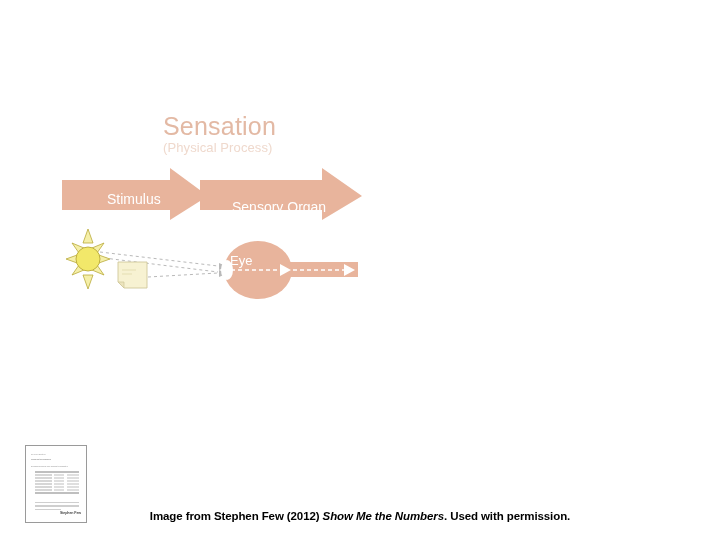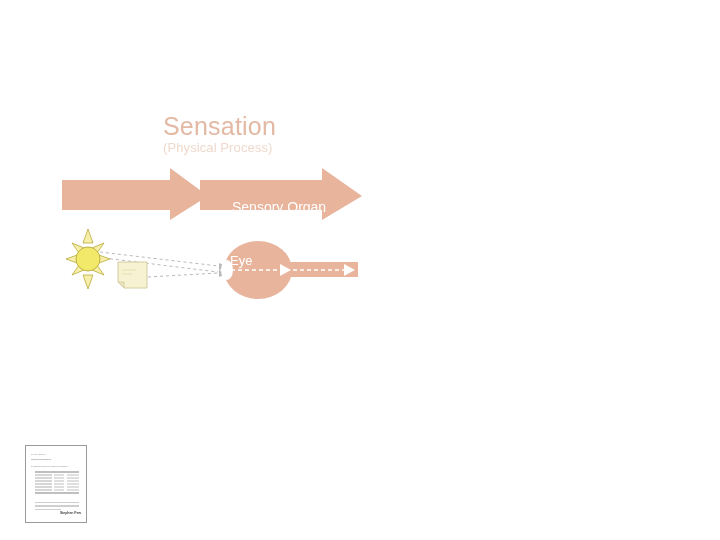--- a/index.html
+++ b/index.html
@@ -57,21 +57,20 @@
     top: 140px;
     font-size: 13px;
     color: #efd9cd;
     letter-spacing: 0.1px;
   }
   #label-stimulus {
     left: 107px;
     top: 191px;
     font-size: 14px;
     color: #ffffff;
-    margin-top: 46px;
   }
   #label-sensory-organ {
     left: 232px;
     top: 191px;
     font-size: 14px;
     color: #ffffff;
     margin-top: 8px;
   }
   #label-eye {
     left: 230px;
@@ -264,14 +263,17 @@
 
     <div id="bt-lines">
       <div class="ln"></div>
       <div class="ln"></div>
       <div class="ln short"></div>
     </div>
 
     <div id="bt-author">Stephen Few</div>
   </div>
 
+  <div id="caption">
+    <span>Image from Stephen Few (2012) </span><span class="cap-italic">Show Me the Numbers</span><span>. Used with permission.</span>
+  </div>
 
 </div>
 
 </body></html>

